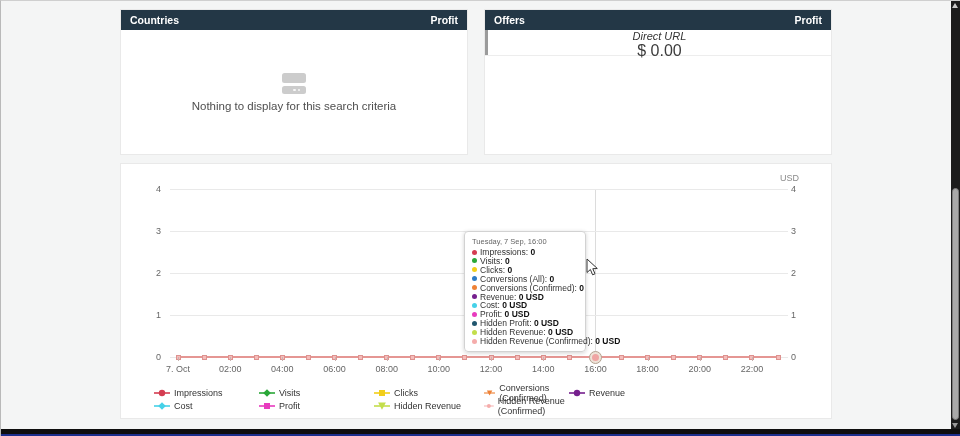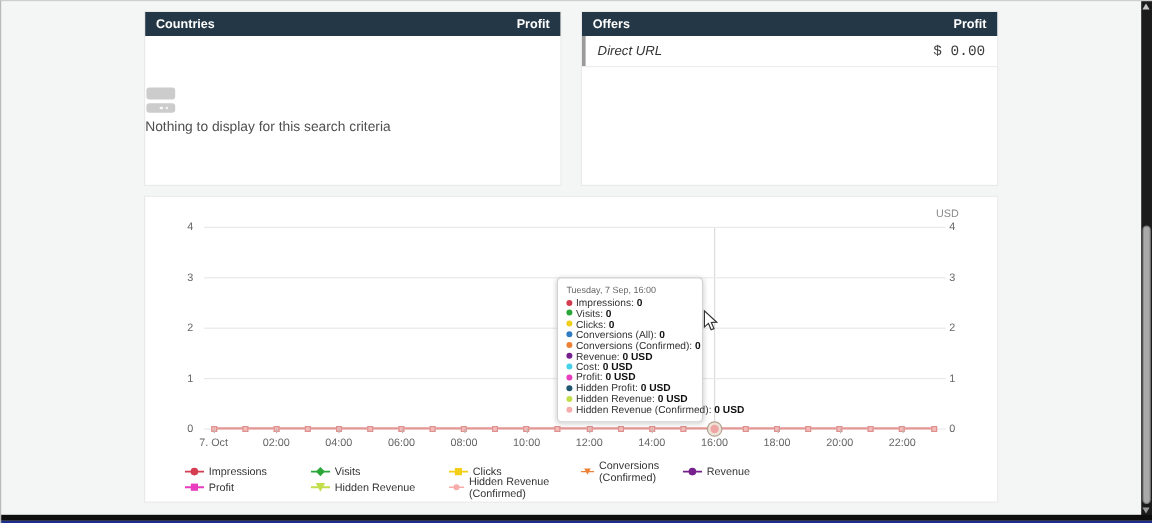--- a/index.html
+++ b/index.html
@@ -7,32 +7,32 @@
   body { font-family:"Liberation Sans", sans-serif; background:#f4f5f5; position:relative; }
 
   .screen { position:absolute; inset:0; border-top:1px solid #cfcfcf; border-left:1px solid #b9b9b9; }
 
   
   .card { position:absolute; background:#fff; border:1px solid #e9e9e9; }
   .card-header { height:20px; background:#233746; color:#fff; display:flex; justify-content:space-between; align-items:center; padding:0 9px; font-size:10.5px; font-weight:bold; }
   .card-countries { left:119px; top:8px; width:348px; height:146px; }
   .card-offers { left:483px; top:8px; width:348px; height:146px; }
 
-  .empty-body { height:125px; display:flex; flex-direction:column; align-items:flex-start; justify-content:center; }
+  .empty-body { height:125px; display:flex; flex-direction:column; align-items:center; justify-content:center; }
   .empty-icon { width:26px; height:21px; position:relative; margin-bottom:6px; }
   .empty-icon .r1 { position:absolute; top:0; left:1px; width:24px; height:10px; background:#cccccc; border-radius:2.5px; }
   .empty-icon .r2 { position:absolute; bottom:0; left:1px; width:24px; height:8px; background:#cccccc; border-radius:2.5px; }
   .empty-icon .dot { position:absolute; bottom:3px; width:2.5px; height:2.5px; border-radius:50%; background:#f7f7f7; }
   .empty-icon .d1 { left:12px; } .empty-icon .d2 { left:16.5px; }
   .empty-text { font-size:11.5px; color:#4f4f4f; }
 
-  .offer-row { position:relative; height:26px; display:flex; align-items:center; justify-content:space-between; border-bottom:1px solid #ededed; padding:0 10px 0 13px; cursor:pointer; }
+  .offer-row { position:relative; height:26px; display:flex; align-items:center; justify-content:space-between; border-bottom:1px solid #ededed; padding:0 10px 0 13px; cursor:pointer;flex-direction:column; }
   .offer-stripe { position:absolute; left:0; top:0; width:3px; height:100%; background:#9b9b9b; }
   .offer-name { font-style:italic; font-size:11px; color:#333; }
-  .offer-value { font-size:12px; color:#3c3c3c;font-family:Liberation Mono, monospace; }
+  .offer-value { font-size:16px; color:#3c3c3c; }
 
   
   .chart-card { left:119px; top:162px; width:712px; height:256px; }
   .plot { position:absolute; inset:0; }
   .unit-label { position:absolute; top:9px; left:632px; width:46px; text-align:right; font-size:9px; color:#8a8a8a; }
   .gridline { position:absolute; left:49px; width:618px; height:1px; background:#e9e9e9; }
   .ylab { position:absolute; font-size:9px; color:#666; }
   .ylab-l { left:0; width:40px; text-align:right; }
   .ylab-r { left:670px; width:24px; text-align:left; }
   .xlab { position:absolute; top:200px; width:44px; margin-left:-22px; text-align:center; font-size:9px; color:#666; }
@@ -220,20 +220,27 @@
           <svg width="16" height="10" viewBox="0 0 16 10">
             <path d="M0 5 H16" stroke="#76208e" stroke-width="1.6"></path>
             <circle cx="8" cy="5" r="3.2" fill="#76208e"></circle>
           </svg>
           <span>Revenue</span>
         </div>
       </div>
     <div class="legend-row legend-row2" id="legend-row-1">
         <div class="legend-item">
           <svg width="16" height="10" viewBox="0 0 16 10">
+            <path d="M0 5 H16" stroke="#45d1e8" stroke-width="1.6"></path>
+            <path d="M8 1.2 L11.8 5 L8 8.8 L4.2 5 Z" fill="#45d1e8"></path>
+          </svg>
+          <span>Cost</span>
+        </div>
+        <div class="legend-item">
+          <svg width="16" height="10" viewBox="0 0 16 10">
             <path d="M0 5 H16" stroke="#e83bbe" stroke-width="1.6"></path>
             <rect x="5" y="2" width="6" height="6" fill="#e83bbe"></rect>
           </svg>
           <span>Profit</span>
         </div>
         <div class="legend-item">
           <svg width="16" height="10" viewBox="0 0 16 10">
             <path d="M0 5 H16" stroke="#c3de4b" stroke-width="1.6"></path>
             <path d="M4.1 1.4 L11.9 1.4 L8 8.7 Z" fill="#c3de4b"></path>
           </svg>

